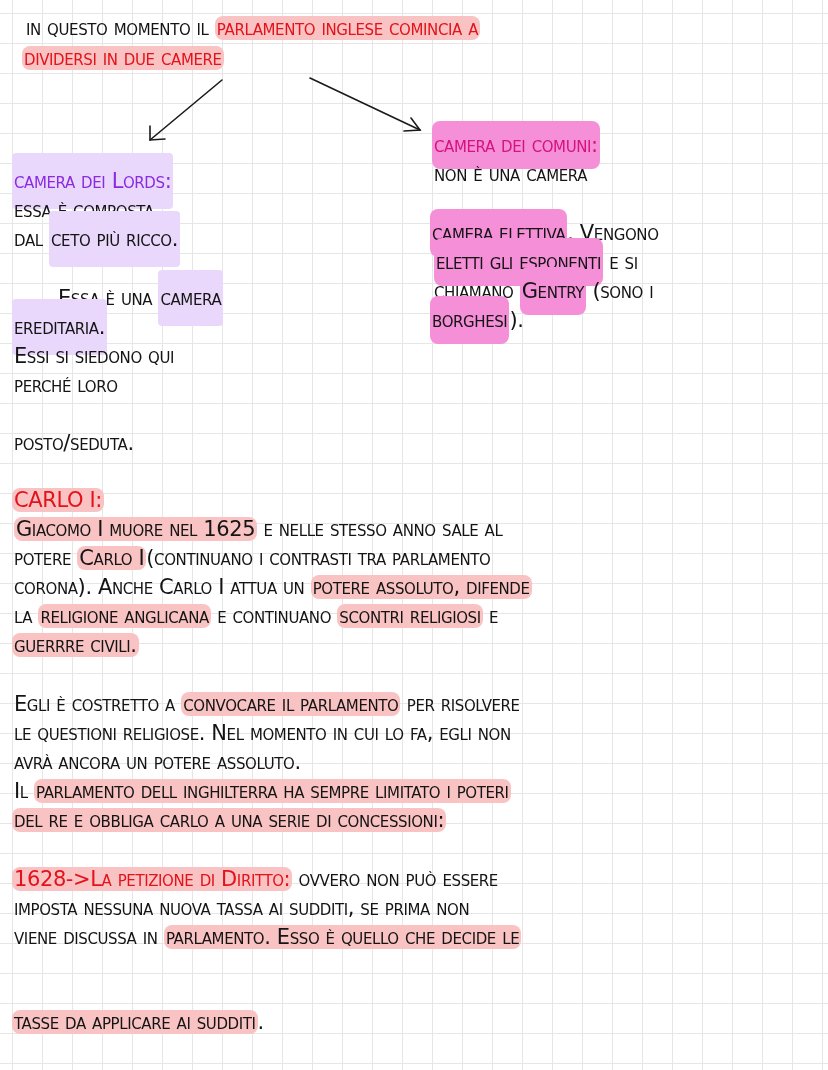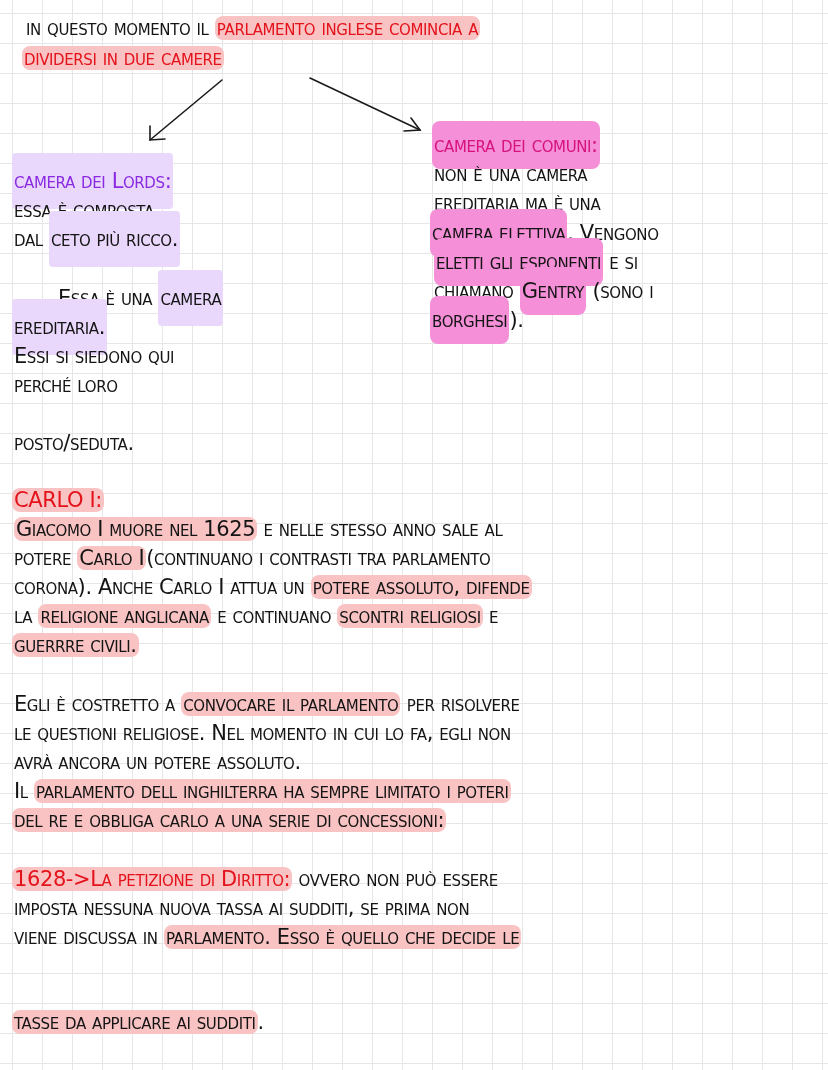--- a/index.html
+++ b/index.html
@@ -64,21 +64,20 @@
     <span class="hl-purple">ereditaria.</span>
   </div>
   <div class="line" style="left:14px; top:342px;">Essi si siedono qui</div>
   <div class="line" style="left:14px; top:371px;">perché loro</div>
   <div class="line" style="left:14px; top:429px;">posto/seduta.</div>
 
   <div class="line" style="left:432px; top:131px;">
     <span class="hl-pink txt-pink">camera dei comuni:</span>
   </div>
   <div class="line" style="left:434px; top:160px;">non è una camera</div>
-  <div class="line" style="left:434px; top:189px;">ereditaria ma è una</div>
   <div class="line" style="left:430px; top:219px;">
     <span class="hl-pink">camera elettiva</span><span>. Vengono</span>
   </div>
   <div class="line" style="left:434px; top:248px;">
     <span class="hl-pink">eletti gli esponenti</span><span> e si</span>
   </div>
   <div class="line" style="left:434px; top:277px;">
     <span>chiamano </span><span class="hl-pink">Gentry</span><span> (sono i</span>
   </div>
   <div class="line" style="left:430px; top:306px;">

